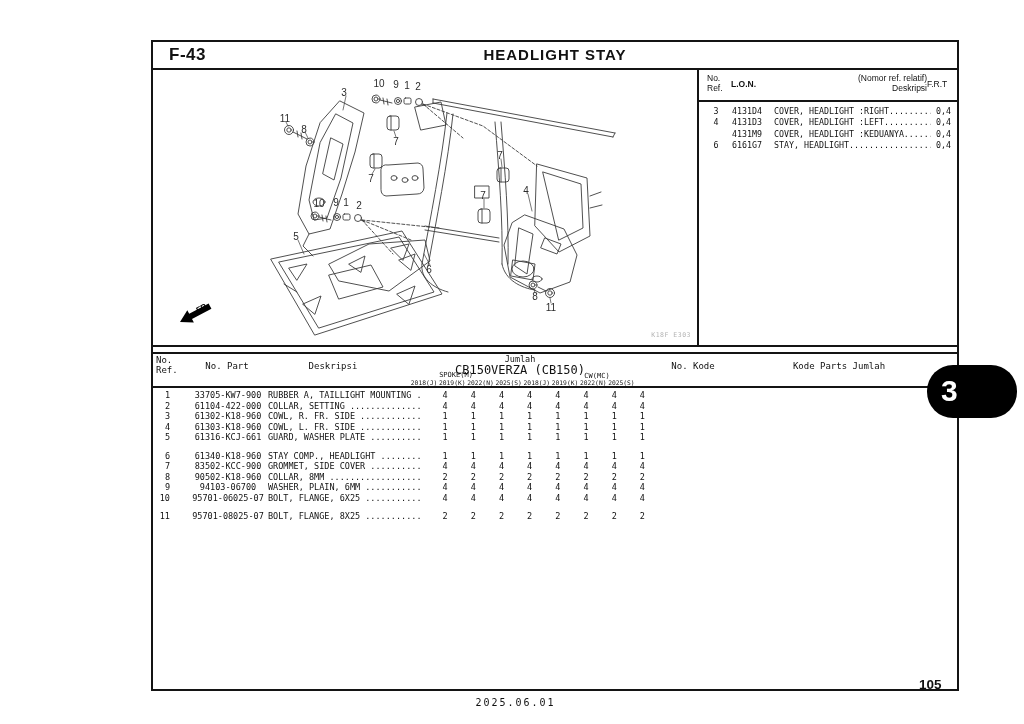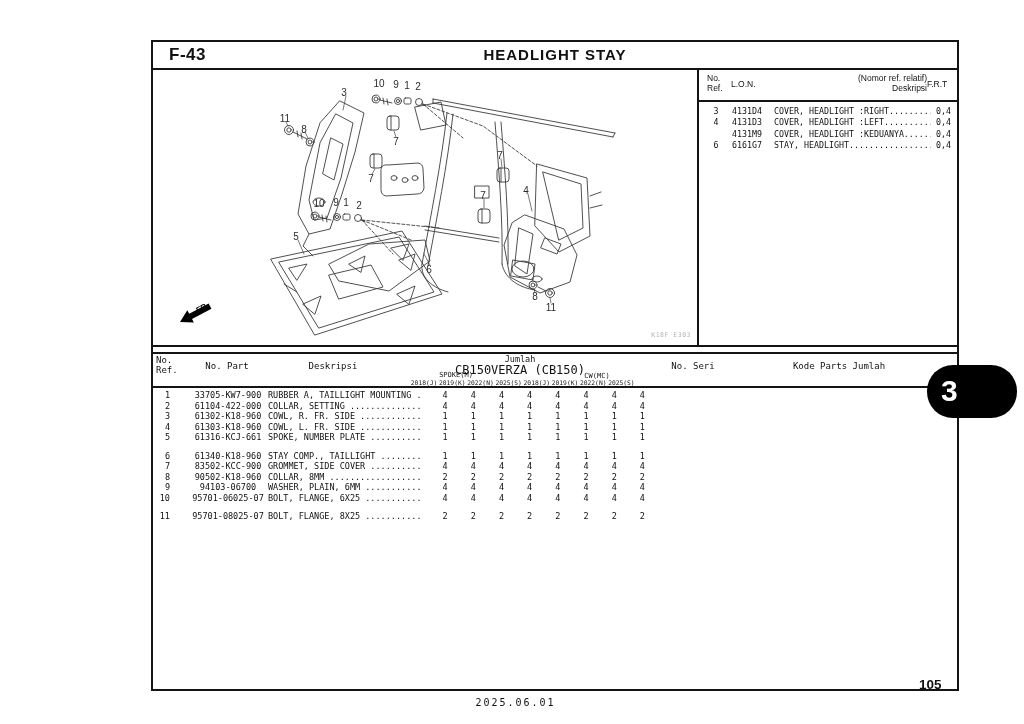--- a/index.html
+++ b/index.html
@@ -22,21 +22,21 @@
   .diagram svg{position:absolute;left:0;top:0;}
   .callout{position:absolute;transform:translate(-50%,-50%);
     font:10px "Liberation Sans",sans-serif;color:#2b2b2b;}
   .diag-code{position:absolute;right:6px;bottom:6px;font-size:6.5px;color:#b3b3b3;letter-spacing:.5px;}
   
   .right-panel{position:absolute;left:546px;top:28px;width:258px;height:277px;box-sizing:border-box;
     border-bottom:2px solid #141414;}
   .rp-head{display:flex;box-sizing:border-box;height:32px;padding:3px 6px 0 8px;
     border-bottom:2px solid #141414;font:8.5px "Liberation Sans",sans-serif;}
   .rp-h-ref{width:24px;line-height:10px;}
-  .rp-h-lon{width:42px;padding-top:6px;}
+  .rp-h-lon{width:42px;padding-top:6px;font-weight:bold;}
   .rp-h-desc{flex:1;text-align:right;line-height:10px;}
   .rp-h-frt{width:24px;text-align:left;padding-top:6px;}
   .rp-body{padding:4px 6px 0 8px;font-size:8.3px;line-height:11.4px;}
   .rrow{display:flex;white-space:pre;}
   .r-ref{width:18px;text-align:center;}
   .r-lon{width:40px;margin-left:7px;}
   .r-desc{flex:1;margin-left:2px;overflow:hidden;}
   .r-frt{width:20px;text-align:right;}
   
   .parts-header{position:absolute;left:0;right:0;top:310px;height:36px;box-sizing:border-box;
@@ -264,31 +264,31 @@
     <div class="year-row">
         <span>2018(J)</span>
         <span>2019(K)</span>
         <span>2022(N)</span>
         <span>2025(S)</span>
         <span>2018(J)</span>
         <span>2019(K)</span>
         <span>2022(N)</span>
         <span>2025(S)</span>
       </div>
-    <span class="ph cent" style="left:540px;top:7px">No. Seri</span>
+    <span class="ph cent" style="left:540px;top:7px">No. Kode</span>
     <span class="ph cent" style="left:686px;top:7px">Kode Parts Jumlah</span>
   </div>
 
   <div class="parts-body">
       <div class="prow"><span class="p-ref">1</span><span class="p-part">33705-KW7-900</span><span class="p-desc">RUBBER A, TAILLIGHT MOUNTING .</span><span class="p-qty">4</span><span class="p-qty">4</span><span class="p-qty">4</span><span class="p-qty">4</span><span class="p-qty">4</span><span class="p-qty">4</span><span class="p-qty">4</span><span class="p-qty">4</span></div>
       <div class="prow"><span class="p-ref">2</span><span class="p-part">61104-422-000</span><span class="p-desc">COLLAR, SETTING ..............</span><span class="p-qty">4</span><span class="p-qty">4</span><span class="p-qty">4</span><span class="p-qty">4</span><span class="p-qty">4</span><span class="p-qty">4</span><span class="p-qty">4</span><span class="p-qty">4</span></div>
       <div class="prow"><span class="p-ref">3</span><span class="p-part">61302-K18-960</span><span class="p-desc">COWL, R. FR. SIDE ............</span><span class="p-qty">1</span><span class="p-qty">1</span><span class="p-qty">1</span><span class="p-qty">1</span><span class="p-qty">1</span><span class="p-qty">1</span><span class="p-qty">1</span><span class="p-qty">1</span></div>
       <div class="prow"><span class="p-ref">4</span><span class="p-part">61303-K18-960</span><span class="p-desc">COWL, L. FR. SIDE ............</span><span class="p-qty">1</span><span class="p-qty">1</span><span class="p-qty">1</span><span class="p-qty">1</span><span class="p-qty">1</span><span class="p-qty">1</span><span class="p-qty">1</span><span class="p-qty">1</span></div>
-      <div class="prow"><span class="p-ref">5</span><span class="p-part">61316-KCJ-661</span><span class="p-desc">SPOKE, NUMBER PLATE ..........</span><span class="p-qty">1</span><span class="p-qty">1</span><span class="p-qty">1</span><span class="p-qty">1</span><span class="p-qty">1</span><span class="p-qty">1</span><span class="p-qty">1</span><span class="p-qty">1</span></div>
-      <div class="prow gap"><span class="p-ref">6</span><span class="p-part">61340-K18-960</span><span class="p-desc">STAY COMP., TAILLIGHT ........</span><span class="p-qty">1</span><span class="p-qty">1</span><span class="p-qty">1</span><span class="p-qty">1</span><span class="p-qty">1</span><span class="p-qty">1</span><span class="p-qty">1</span><span class="p-qty">1</span></div>
+      <div class="prow"><span class="p-ref">5</span><span class="p-part">61316-KCJ-661</span><span class="p-desc">GUARD, WASHER PLATE ..........</span><span class="p-qty">1</span><span class="p-qty">1</span><span class="p-qty">1</span><span class="p-qty">1</span><span class="p-qty">1</span><span class="p-qty">1</span><span class="p-qty">1</span><span class="p-qty">1</span></div>
+      <div class="prow gap"><span class="p-ref">6</span><span class="p-part">61340-K18-960</span><span class="p-desc">STAY COMP., HEADLIGHT ........</span><span class="p-qty">1</span><span class="p-qty">1</span><span class="p-qty">1</span><span class="p-qty">1</span><span class="p-qty">1</span><span class="p-qty">1</span><span class="p-qty">1</span><span class="p-qty">1</span></div>
       <div class="prow"><span class="p-ref">7</span><span class="p-part">83502-KCC-900</span><span class="p-desc">GROMMET, SIDE COVER ..........</span><span class="p-qty">4</span><span class="p-qty">4</span><span class="p-qty">4</span><span class="p-qty">4</span><span class="p-qty">4</span><span class="p-qty">4</span><span class="p-qty">4</span><span class="p-qty">4</span></div>
       <div class="prow"><span class="p-ref">8</span><span class="p-part">90502-K18-960</span><span class="p-desc">COLLAR, 8MM ..................</span><span class="p-qty">2</span><span class="p-qty">2</span><span class="p-qty">2</span><span class="p-qty">2</span><span class="p-qty">2</span><span class="p-qty">2</span><span class="p-qty">2</span><span class="p-qty">2</span></div>
       <div class="prow"><span class="p-ref">9</span><span class="p-part">94103-06700</span><span class="p-desc">WASHER, PLAIN, 6MM ...........</span><span class="p-qty">4</span><span class="p-qty">4</span><span class="p-qty">4</span><span class="p-qty">4</span><span class="p-qty">4</span><span class="p-qty">4</span><span class="p-qty">4</span><span class="p-qty">4</span></div>
       <div class="prow"><span class="p-ref">10</span><span class="p-part">95701-06025-07</span><span class="p-desc">BOLT, FLANGE, 6X25 ...........</span><span class="p-qty">4</span><span class="p-qty">4</span><span class="p-qty">4</span><span class="p-qty">4</span><span class="p-qty">4</span><span class="p-qty">4</span><span class="p-qty">4</span><span class="p-qty">4</span></div>
       <div class="prow gap"><span class="p-ref">11</span><span class="p-part">95701-08025-07</span><span class="p-desc">BOLT, FLANGE, 8X25 ...........</span><span class="p-qty">2</span><span class="p-qty">2</span><span class="p-qty">2</span><span class="p-qty">2</span><span class="p-qty">2</span><span class="p-qty">2</span><span class="p-qty">2</span><span class="p-qty">2</span></div>
     </div>
 
 </div>
 
 <div class="date-stamp">2025.06.01</div>

